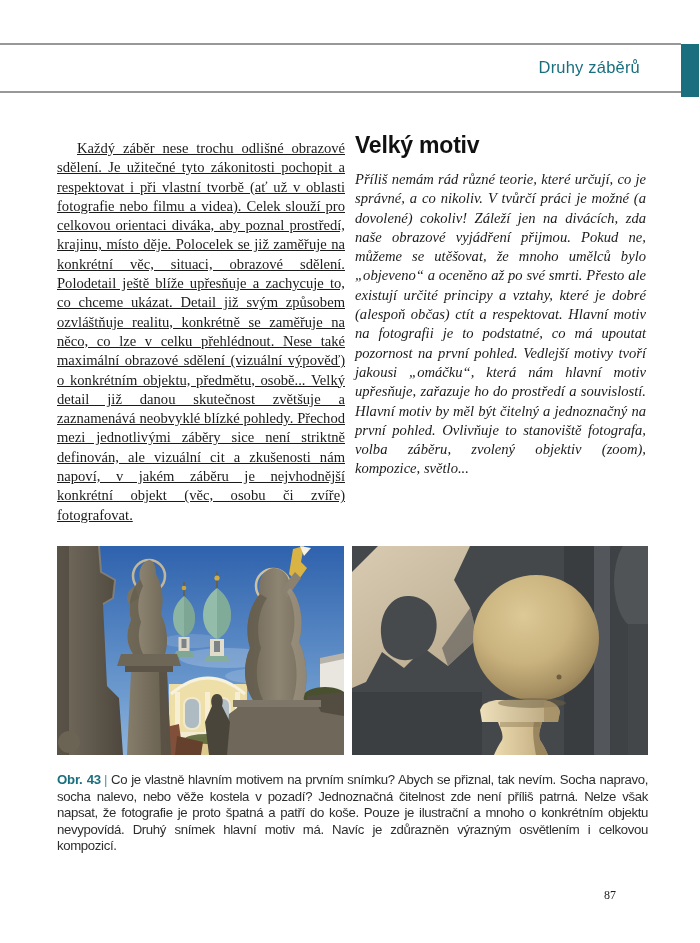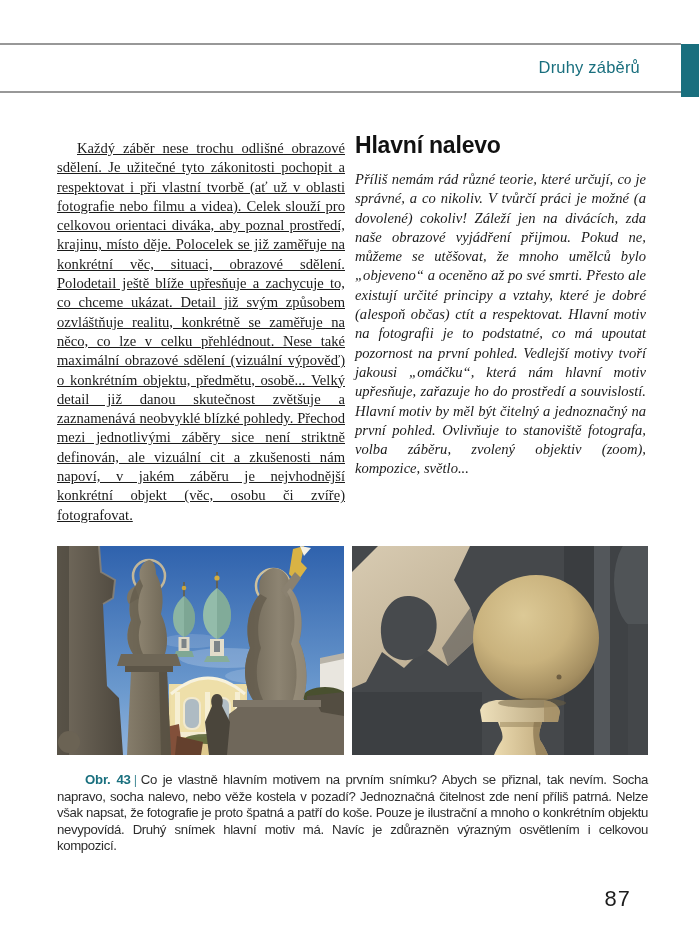--- a/index.html
+++ b/index.html
@@ -42,45 +42,45 @@
   
   .photo{position:absolute;top:546px;display:block;}
   .photo-left{left:57px;}
   .photo-right{left:352px;}
   .figure-caption{
     position:absolute;left:57px;top:772px;width:591px;
     font-family:"Liberation Sans", sans-serif;
     font-size:13.2px;line-height:16.6px;letter-spacing:-0.35px;
     color:#2e2e2e;text-align:justify;
   }
-  .cap-label{font-weight:bold;color:#196f7e;letter-spacing:-0.2px;margin-left:28px;}
+  .cap-label{font-weight:bold;color:#196f7e;letter-spacing:-0.2px;}
   .cap-bar{color:#196f7e;opacity:.75;padding:0 4px 0 3px;font-weight:normal;}
   
   .page-number{
     position:absolute;left:604px;top:888px;
-    font-family:Liberation Mono, monospace;
-    font-size:22px;color:#1d1d1d;
+    font-family:Liberation Serif, serif;
+    font-size:12px;color:#1d1d1d;
   }
 </style>
 </head>
 <body>
 
 <div class="page">
 
   <div class="rule rule-top"></div>
   <div class="header-title">Druhy záběrů</div>
   <div class="header-block"></div>
   <div class="rule rule-bottom"></div>
 
   <div class="col col-left">
     <p>Každý záběr nese trochu odlišné obrazové sdělení. Je užitečné tyto zákonitosti pochopit a respektovat i při vlastní tvorbě (ať už v oblasti fotografie nebo filmu a videa). Celek slouží pro celkovou orientaci diváka, aby poznal prostředí, krajinu, místo děje. Polocelek se již zaměřuje na konkrétní věc, situaci, obrazové sdělení. Polodetail ještě blíže upřesňuje a zachycuje to, co chceme ukázat. Detail již svým způsobem ozvláštňuje realitu, konkrétně se zaměřuje na něco, co lze v celku přehlédnout. Nese také maximální obrazové sdělení (vizuální výpověď) o konkrétním objektu, předmětu, osobě... Velký detail již danou skutečnost zvětšuje a zaznamenává neobvyklé blízké pohledy. Přechod mezi jednotlivými záběry sice není striktně definován, ale vizuální cit a zkušenosti nám napoví, v jakém záběru je nejvhodnější konkrétní objekt (věc, osobu či zvíře) fotografovat.</p>
   </div>
 
   <div class="col col-right">
-    <h1 class="section-heading">Hlavní nalevo</h1>
+    <h1 class="section-heading">Velký motiv</h1>
     <p>Příliš nemám rád různé teorie, které určují, co je správné, a co nikoliv. V tvůrčí práci je možné (a dovolené) cokoliv! Záleží jen na divácích, zda naše obrazové vyjádření přijmou. Pokud ne, můžeme se utěšovat, že mnoho umělců bylo „objeveno“ a oceněno až po své smrti. Přesto ale existují určité principy a vztahy, které je dobré (alespoň občas) ctít a respektovat. Hlavní motiv na fotografii je to podstatné, co má upoutat pozornost na první pohled. Vedlejší motivy tvoří jakousi „omáčku“, která nám hlavní motiv upřesňuje, zařazuje ho do prostředí a souvislostí. Hlavní motiv by měl být čitelný a jednoznačný na první pohled. Ovlivňuje to stanoviště fotografa, volba záběru, zvolený objektiv (zoom), kompozice, světlo...</p>
   </div>
 
   <svg class="photo photo-left" width="287" height="209" viewBox="0 0 287 209" preserveAspectRatio="none">
     <defs>
       <linearGradient id="p1sky" x1="0" y1="0" x2="0" y2="1">
         <stop offset="0" stop-color="#2f62ad"></stop>
         <stop offset="0.7" stop-color="#6c9ace"></stop>
         <stop offset="1" stop-color="#8fb3dc"></stop>
       </linearGradient>

